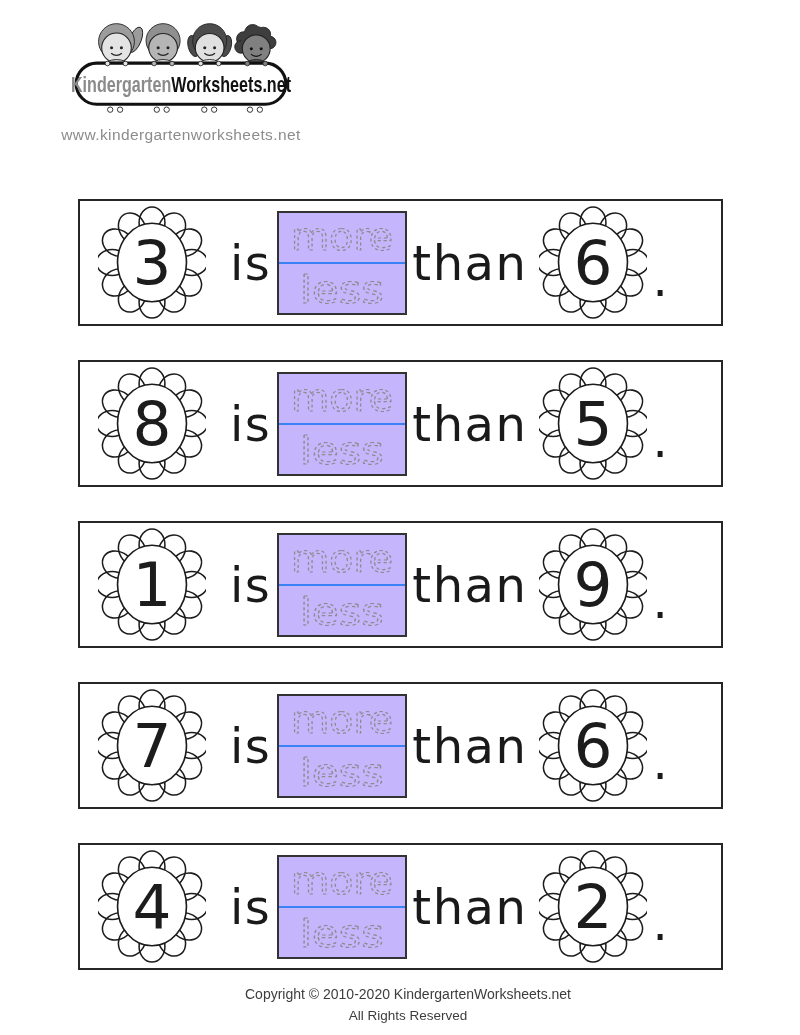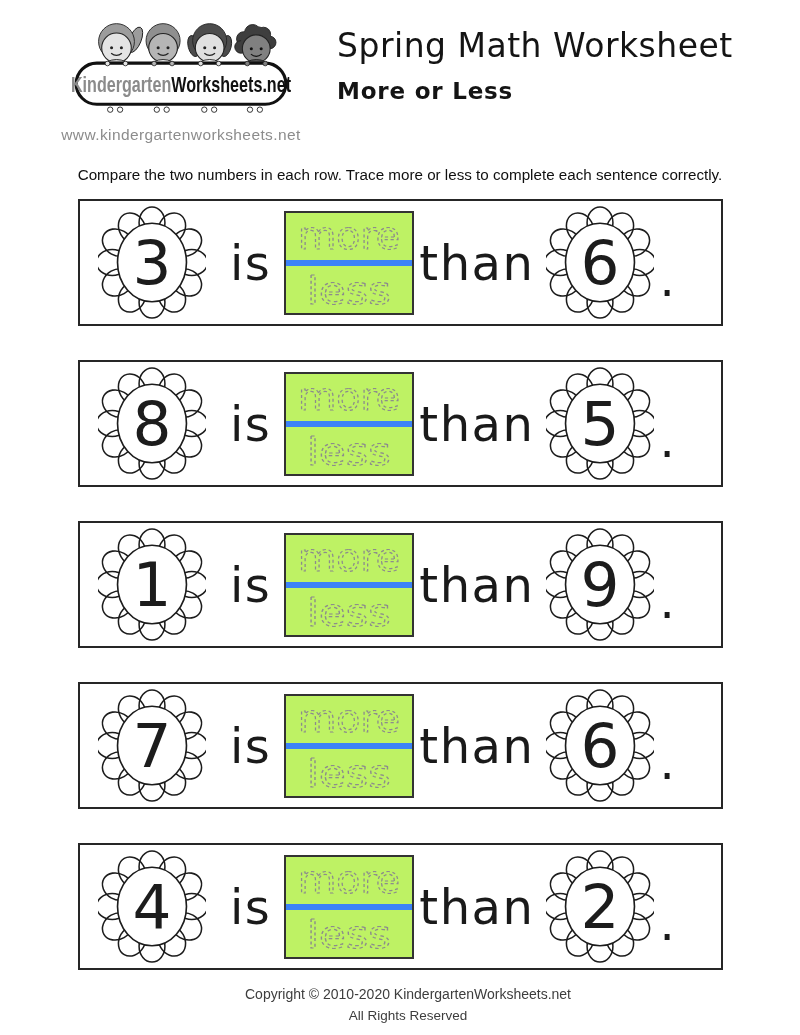--- a/index.html
+++ b/index.html
@@ -31,24 +31,24 @@
   .flower{width:108px;height:113px;flex:0 0 auto;}
   .flower.left{margin-left:18px;}
   .flower.right{margin-left:12px;}
   .word{font-family:"DejaVu Sans",sans-serif;font-size:48px;color:#1a1a1a;line-height:1;
         letter-spacing:1.5px;}
   .word.is{margin-left:24px;}
   .word.than{margin-left:5px;}
   .period{font-family:"DejaVu Sans",sans-serif;font-size:48px;color:#1a1a1a;margin-left:5px;
           transform:translateY(16px);}
 
-  .trace-box{box-sizing:border-box;margin-left:13px;width:130px;height:104px;
-             border:2px solid #333;display:flex;flex-direction:column;background:#bef264;flex:0 0 auto;}
+  .trace-box{box-sizing:border-box;margin-left:6px;width:130px;height:104px;
+             border:2px solid #333;display:flex;flex-direction:column;background:#c4b5fd;flex:0 0 auto;}
   .trace-cell{flex:1;display:flex;align-items:center;justify-content:center;}
-  .trace-cell.bottom{border-top:6px solid #3b82f6;text-decoration:underline;}
+  .trace-cell.bottom{border-top:2px solid #3b82f6;text-decoration:underline;}
   .trace-cell svg{display:block;width:124px;height:46px;}
   .trace-text{font-family:"DejaVu Sans",sans-serif;font-size:37px;
               fill:none;stroke:#8c8c8c;stroke-width:1.2;stroke-dasharray:3 2.6;}
 
   .flower-num{font-family:"DejaVu Sans",sans-serif;font-size:64px;fill:#1c1c1c;}
 
   
   .footer{position:absolute;left:8px;top:986px;width:100%;text-align:center;color:#3d3d3d;}
   .footer .line1{font-size:14px;}
   .footer .line2{font-size:13.5px;margin-top:6px;}
@@ -147,27 +147,22 @@
           <circle cx="104" cy="109" r="3"></circle>
         <circle cx="146" cy="109" r="3"></circle>
           <circle cx="157" cy="109" r="3"></circle>
         <circle cx="197" cy="109" r="3"></circle>
           <circle cx="208" cy="109" r="3"></circle>
       </g>
     </svg>
     <div class="site-url">www.kindergartenworksheets.net</div>
   </div>
 
-  <div class="title-block">
-    <div class="main-title">Spring Math Worksheet</div>
-    <div class="sub-title">More or Less</div>
-  </div>
-
-
-  <div class="instructions">Compare the two numbers in each row. Trace more or less to complete each sentence correctly.</div>
+
+
 
   <div class="rows">
 
     <div class="exercise-row">
       <svg class="flower left" viewBox="0 0 112 118">
         <use href="#petal-ring"></use>
         <ellipse cx="56" cy="59" rx="36" ry="41" fill="#fff" stroke="#1c1c1c" stroke-width="1.7"></ellipse>
         <text class="flower-num" x="56" y="81" text-anchor="middle">3</text>
       </svg>
       <span class="word is">is</span>

